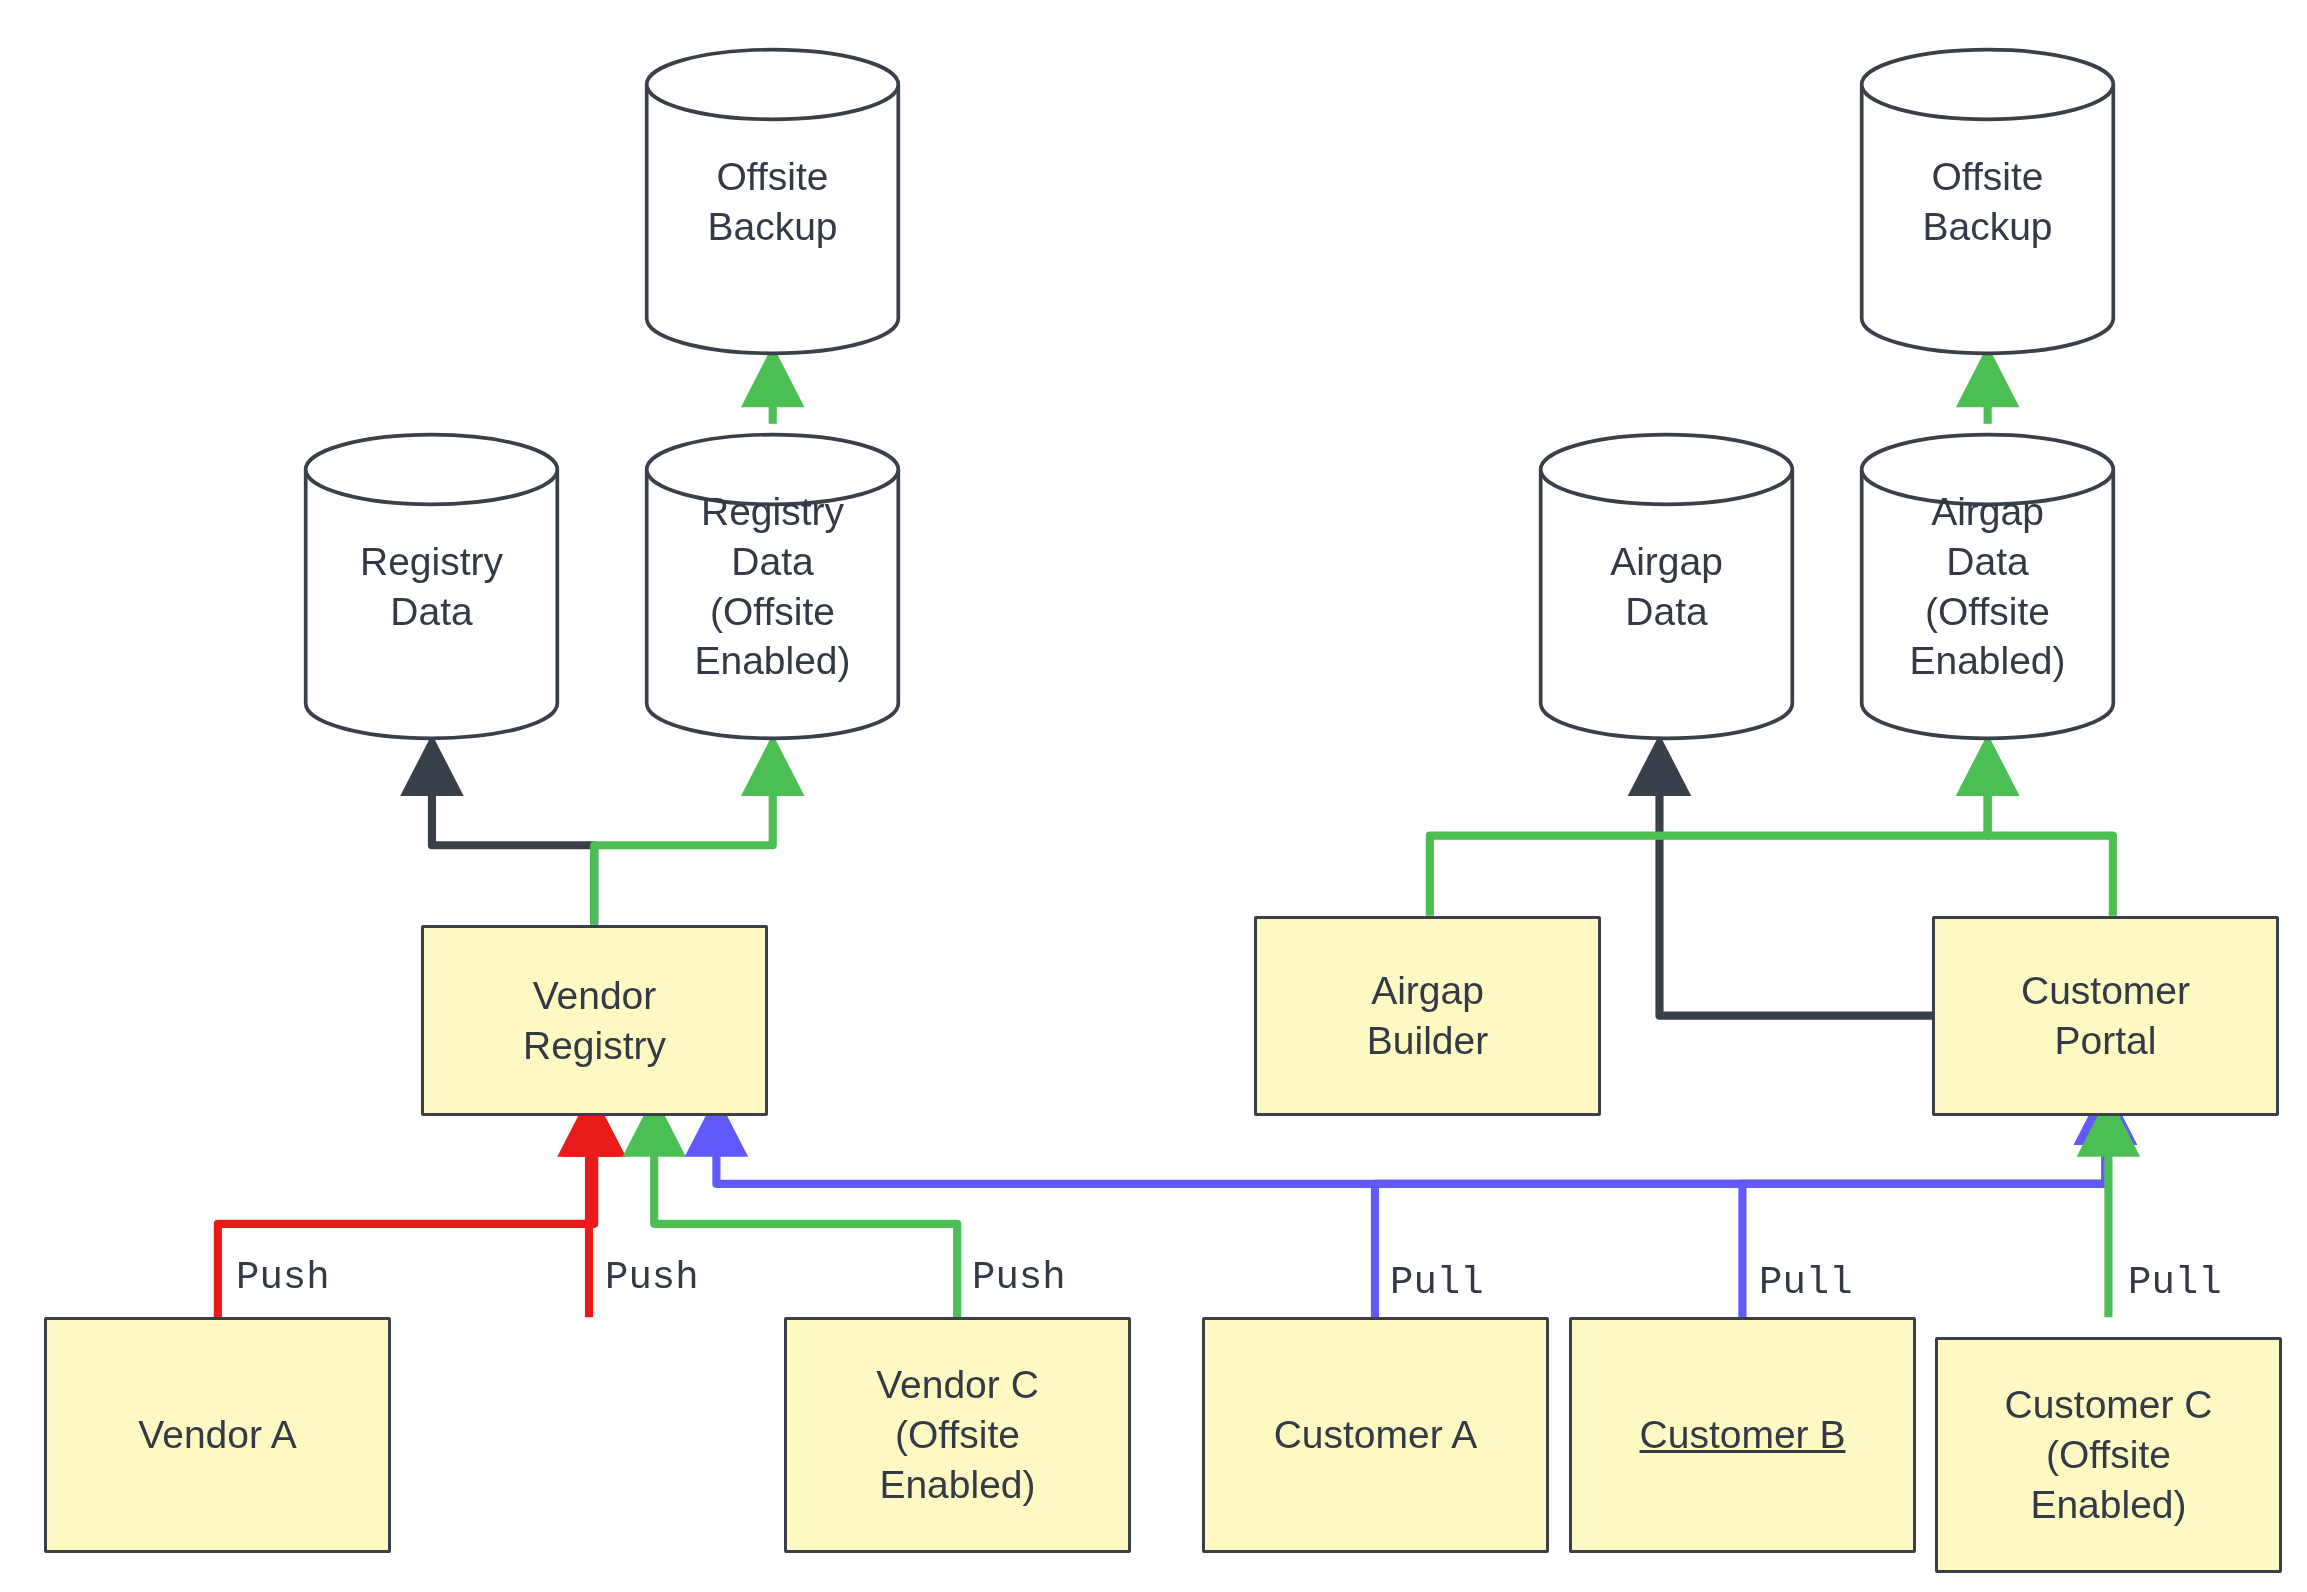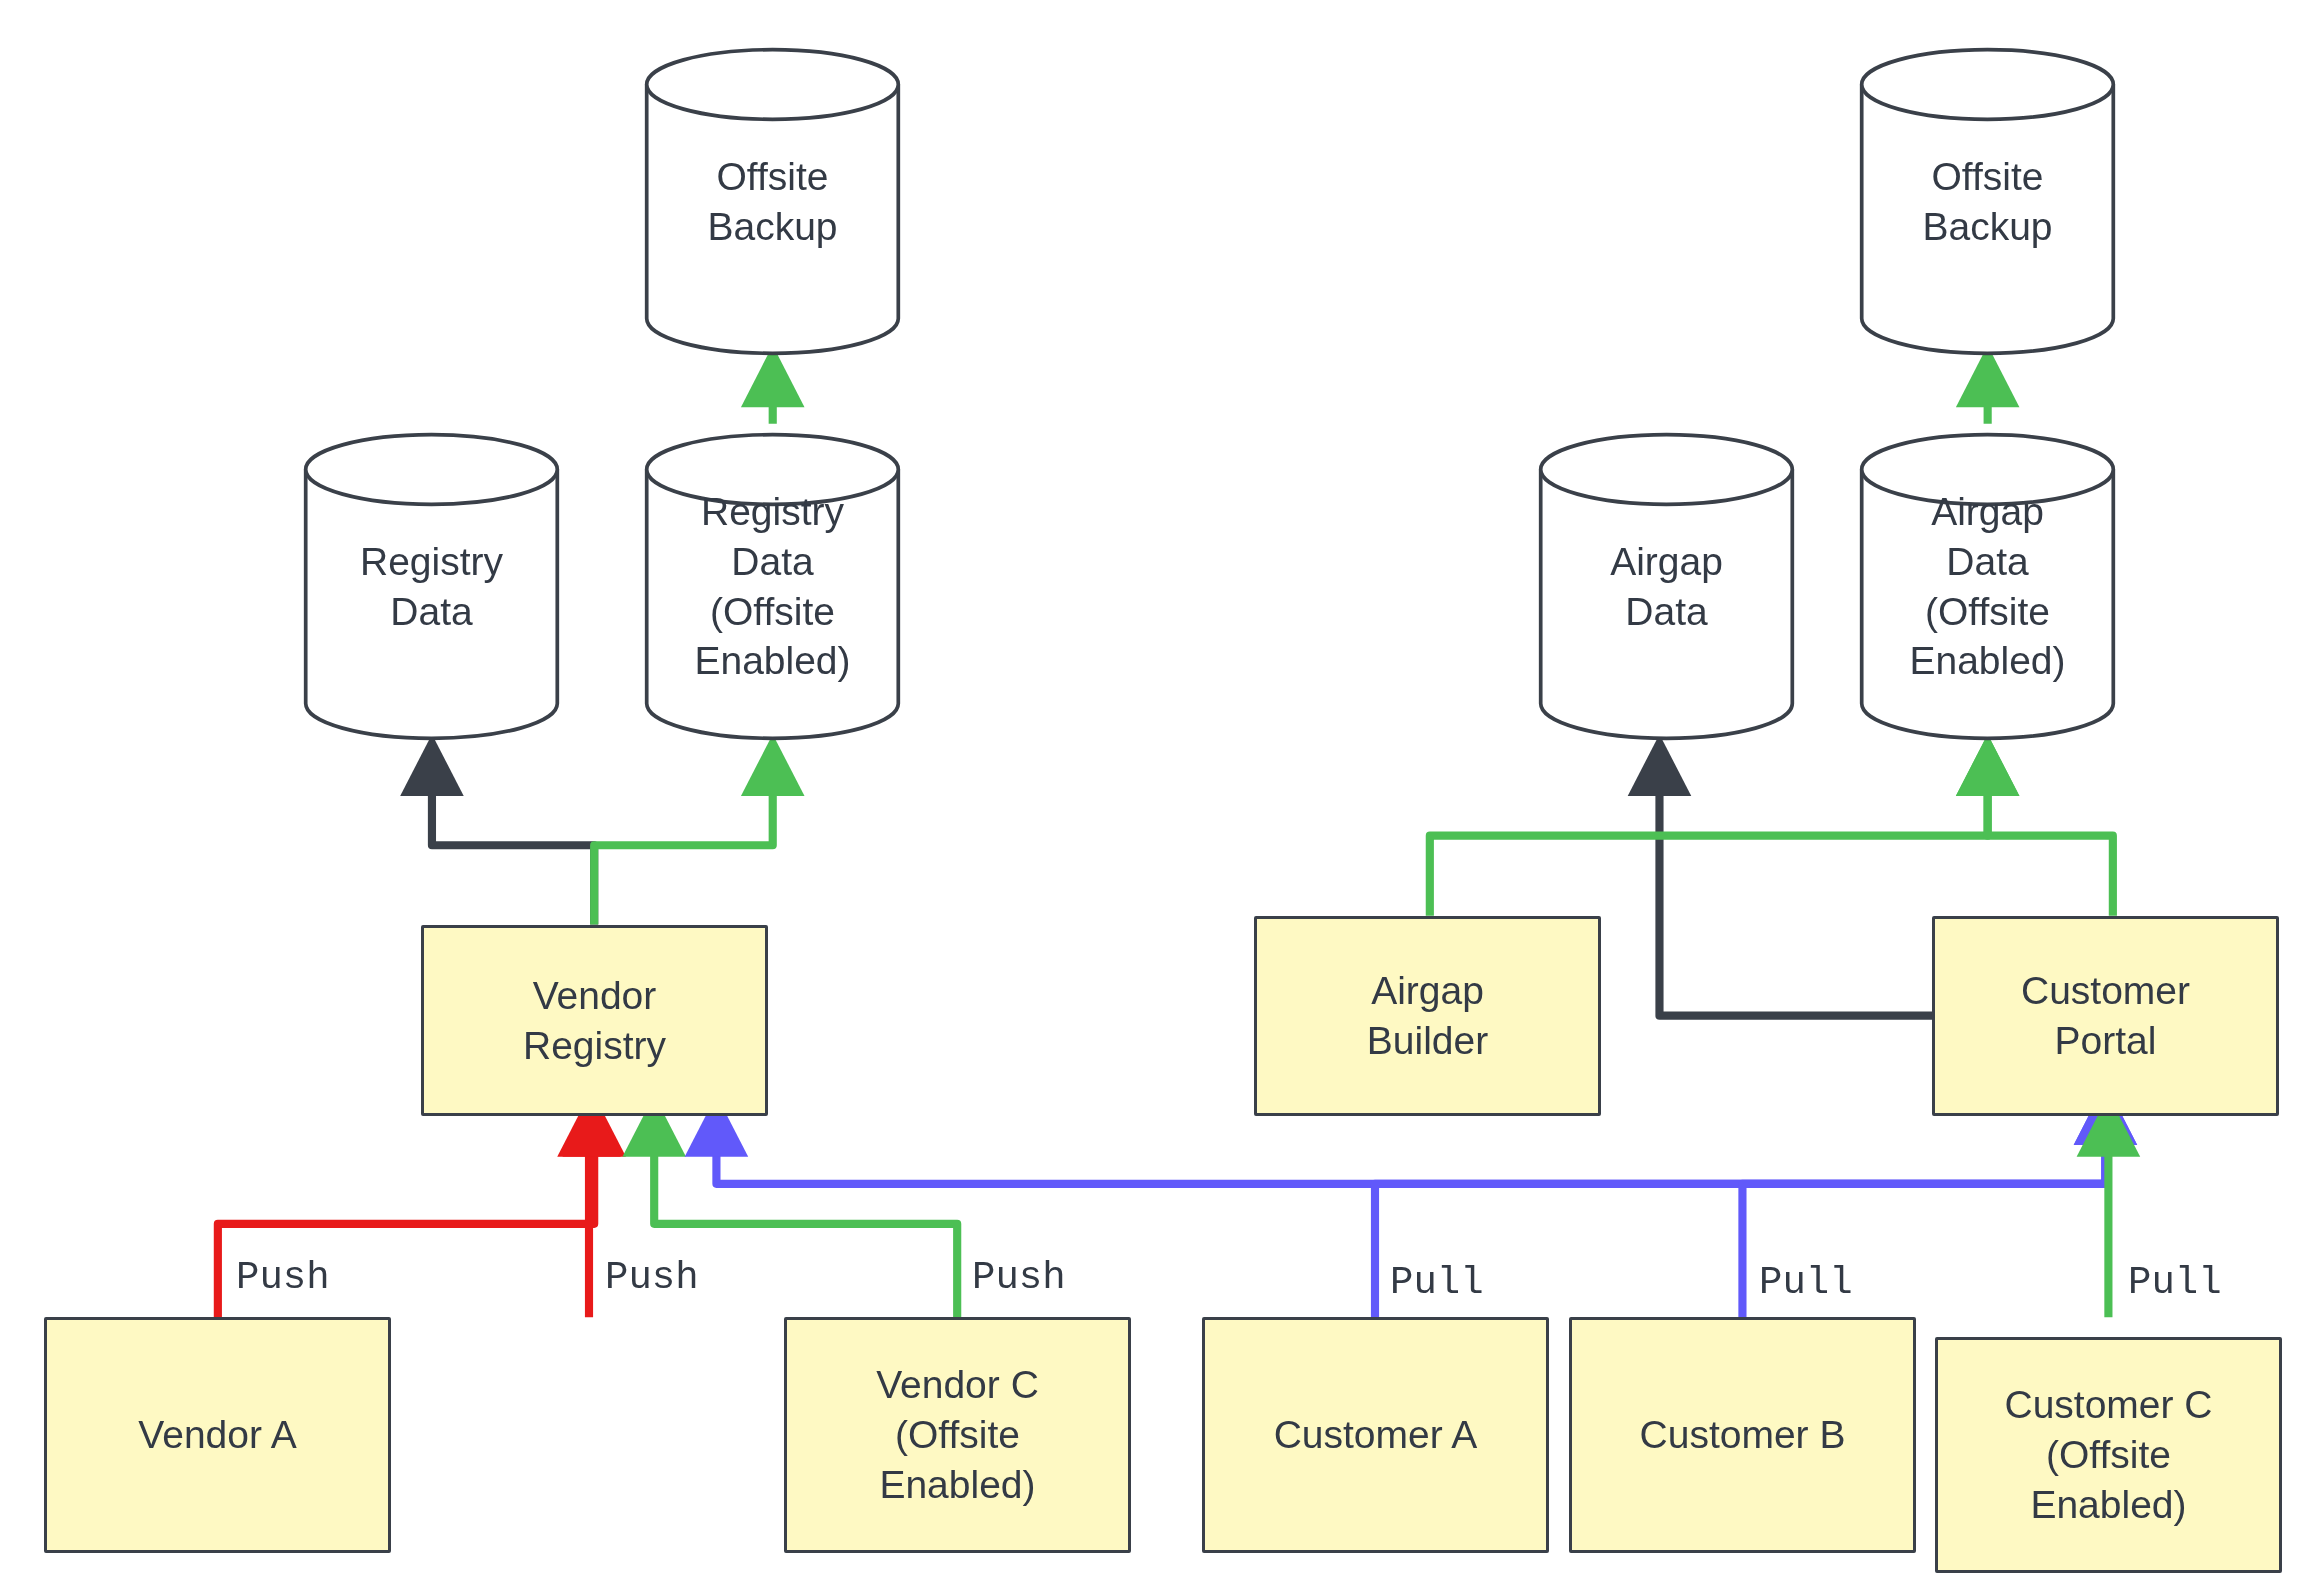--- a/index.html
+++ b/index.html
@@ -194,21 +194,21 @@
 
   <div class="node box" style="left:44px;top:1317px;width:347px;height:236px;">Vendor A</div>
 
 
   <div class="node box" style="left:784px;top:1317px;width:347px;height:236px;">Vendor C
 (Offsite
 Enabled)</div>
 
   <div class="node box" style="left:1202px;top:1317px;width:347px;height:236px;">Customer A</div>
 
-  <div class="node box" style="left:1569px;top:1317px;width:347px;height:236px;">Customer B</div>
+  <div class="node box" style="left:1569px;top:1317px;width:347px;height:236px;text-decoration:underline;">Customer B</div>
 
   <div class="node box" style="left:1935px;top:1317px;width:347px;height:236px;margin-top:20px;">Customer C
 (Offsite
 Enabled)</div>
 
   <div class="edge-label" style="left:236px;top:1259px;">Push</div>
 
   <div class="edge-label" style="left:605px;top:1259px;">Push</div>
 
   <div class="edge-label" style="left:972px;top:1259px;">Push</div>

